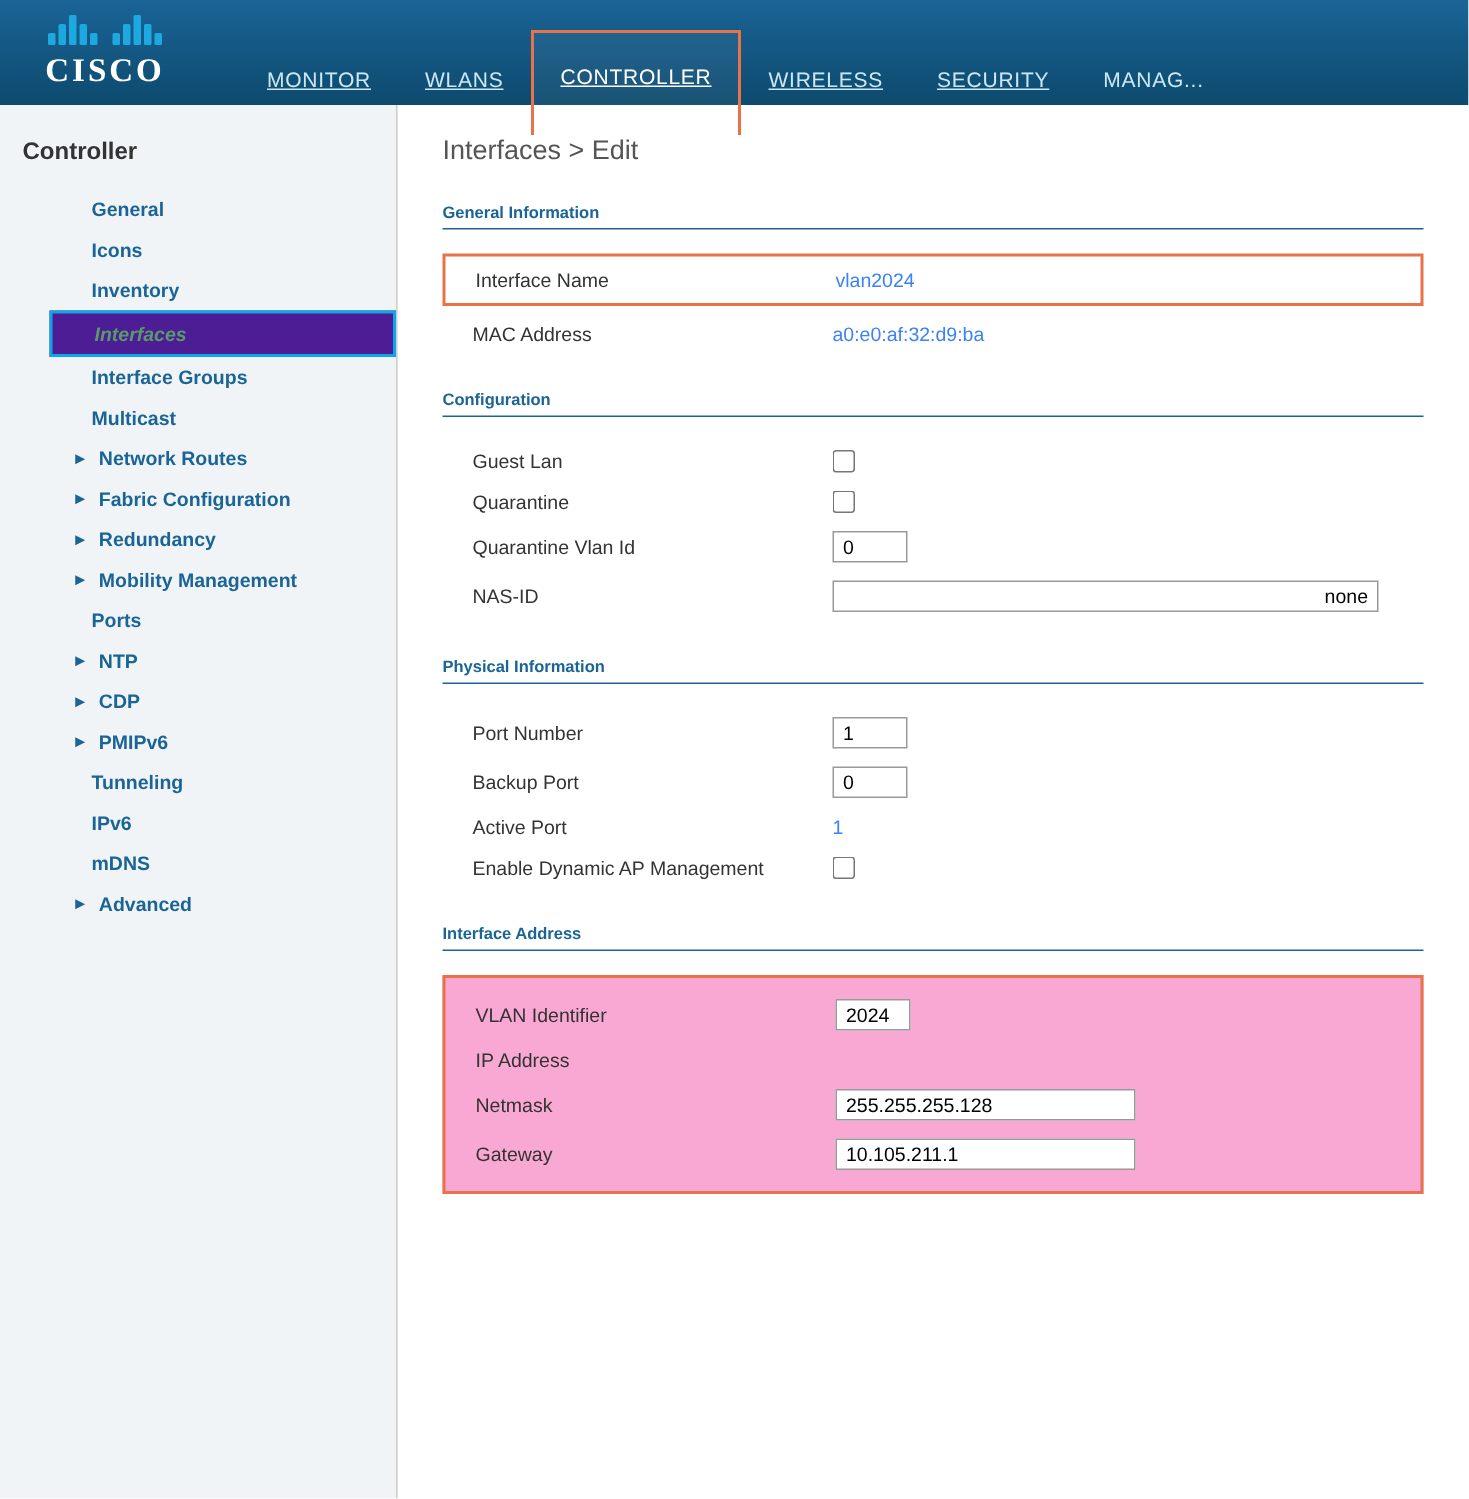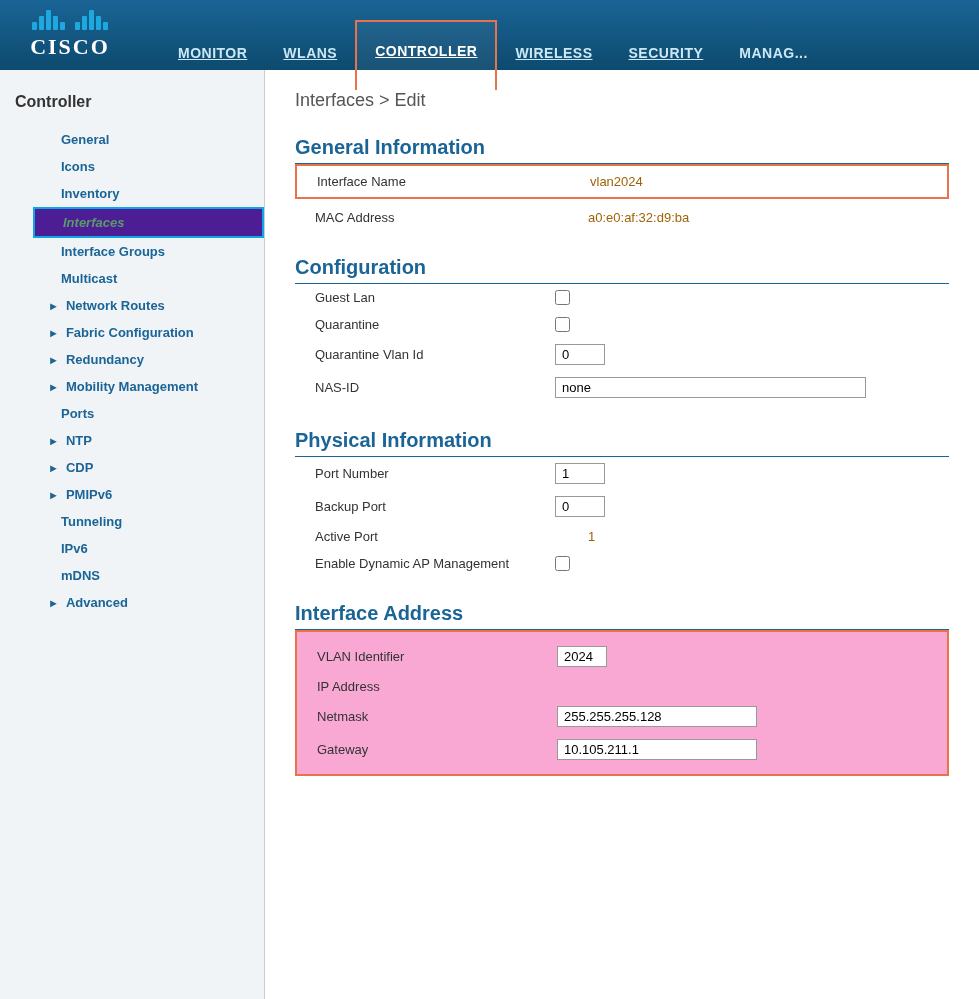--- a/index.html
+++ b/index.html
@@ -41,21 +41,21 @@
     .nav-links {
       display: flex;
       gap: 0;
       height: 100%;
       align-items: center;
     }
     .nav-item {
       color: #cce8f4;
       text-decoration: none;
       font-size: 14px;
-      font-weight: bold;
+      font-weight: normal;
       padding: 12px 18px;
       height: 100%;
       display: flex;
       align-items: center;
       cursor: pointer;
       border-bottom: 3px solid transparent;
       letter-spacing: 0.5px;
       text-transform: uppercase;
       margin-top: 39px;
     }
@@ -124,49 +124,49 @@
       color: #555;
       margin-bottom: 25px;
       font-weight: normal;
     }
 
     
     .section {
       margin-bottom: 25px;
     }
     .section-title {
-      font-size: 20px;
+      font-size: 11px;
       font-weight: bold;
       color: #1a6496;
       border-bottom: 1px solid #1a6496;
       padding-bottom: 4px;
-      margin-bottom: 0;
+      margin-bottom: 16px;
     }
     .form-row {
       display: flex;
       align-items: center;
       padding: 6px 0 6px 20px;
       font-size: 13px;
     }
     .form-label {
       width: 240px;
       color: #333;
     }
     .form-value {
-      color: #a16207;
-      margin-left: 33px;
+      color: #3b82f6;
     }
     .form-input {
       border: 1px solid #999;
       padding: 2px 6px;
       font-size: 13px;
       background: #fff;
     }
     .form-input-wide {
-      width: 311px;
+      width: 364px;
+      text-align: right;
     }
     .form-input-small {
       width: 50px;
     }
     .form-input-large {
       width: 200px;
     }
     .checkbox-input {
       width: 15px;
       height: 15px;

